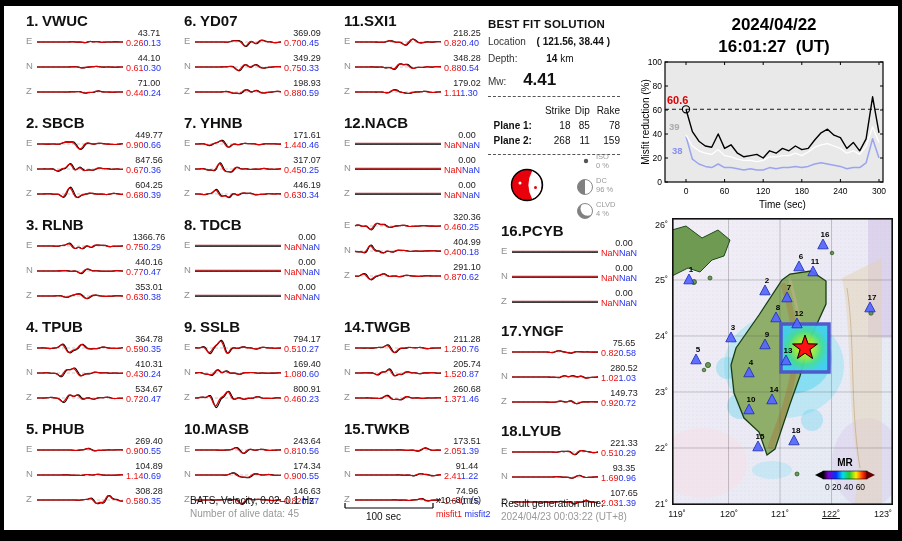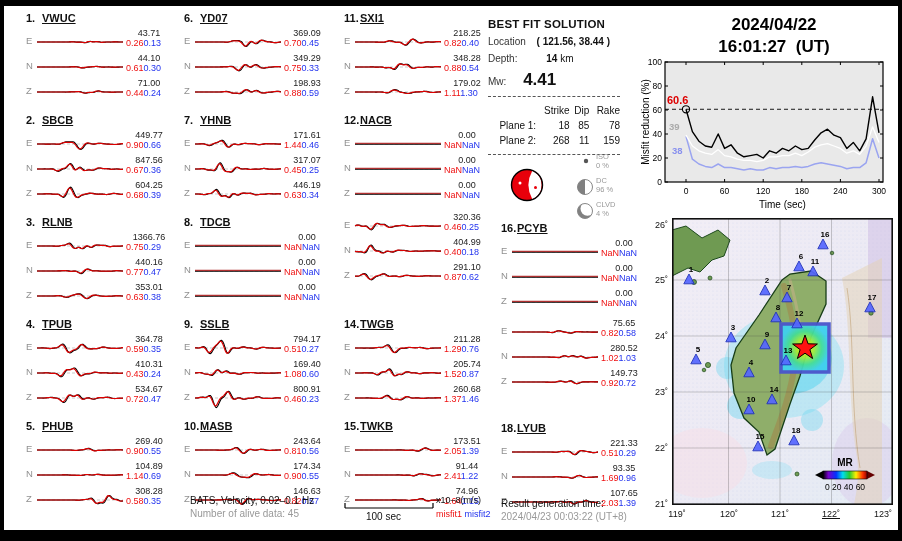--- a/index.html
+++ b/index.html
@@ -3,39 +3,39 @@
 <meta charset="utf-8">
 <style>
   html,body{margin:0;padding:0;background:#000;}
   body{width:902px;height:541px;position:relative;font-family:"Liberation Sans",sans-serif;overflow:hidden;}
   #page{position:absolute;left:4px;top:6px;width:894px;height:524px;background:#fff;}
   .col{position:absolute;top:2px;width:156px;}
   #col1{left:14px}#col2{left:172px}#col3{left:332px}
   #col4{left:489px;top:212px}
   .station-block{position:relative;height:102px;}
   #col4 .station-block{height:100px;}
-  .st-header{padding:4px 0 0 8px;font-size:11px;font-weight:bold;color:#111;height:16px;text-decoration:underline;}
+  .st-header{padding:4px 0 0 8px;font-size:15px;font-weight:bold;color:#111;height:16px;}
   .st-header .st-num{display:inline-block;min-width:16px;}
   .ch-row{position:relative;height:25px;}
   .ch-label{position:absolute;left:8px;top:7px;font-size:9.5px;color:#909090;}
   .trace{position:absolute;left:18px;top:1px;}
   .nums{position:absolute;left:108px;top:0px;width:46px;font-size:9px;line-height:10px;}
   .amp{color:#222;text-align:center;}
   .m1{color:#ee1111;}
   .m2{color:#2233ee;}
   
   #bestfit{position:absolute;left:484px;top:12px;width:160px;height:198px;font-size:10px;color:#111;}
   #bf-title{font-size:11.5px;font-weight:bold;letter-spacing:.2px;}
   .bf-row{margin-top:6px;}
   .bf-label{color:#333;}
   .bf-strong{font-weight:bold;}
   #bf-mw-val{font-size:17px;font-weight:bold;margin-left:14px;margin-top:45px;}
   .bf-table{width:132px;border-collapse:collapse;margin-top:6px;font-size:10px;}
   .bf-table td,.bf-table th{padding:2px 0;text-align:right;font-weight:normal;}
-  .bf-table td:first-child{text-align:right;}
+  .bf-table td:first-child{text-align:center;font-weight:bold;}
   .bf-hr{width:132px;border-top:1px dashed #555;margin-top:6px;}
   .mech-lgd{position:absolute;left:86px;width:74px;height:20px;color:#999;font-size:7.5px;line-height:9px;}
   .mech-lgd .ic{position:absolute;left:0;top:1px;}
   .mech-lgd .tx{position:absolute;left:22px;top:0;}
   
   #datetime{position:absolute;left:650px;top:8px;width:240px;text-align:center;font-weight:bold;font-size:17px;color:#000;white-space:pre;line-height:22px;}
   
   #misfit-chart{position:absolute;left:637px;top:50px;}
   #map{position:absolute;left:668px;top:212px;width:221px;height:287px;}
   .lat-lab{position:absolute;left:640px;width:24px;text-align:right;font-size:9px;color:#111;}
@@ -680,20 +680,21 @@
             <line x1="1" y1="13" x2="87" y2="13" stroke="#000" stroke-width="1.6"></line>
             <line x1="1" y1="12.4" x2="87" y2="12.4" stroke="#b03030" stroke-width="1.3"></line>
           </svg>
           <div class="nums">
             <div class="amp">0.00</div>
             <div><span class="m1">NaN</span><span class="m2">NaN</span></div>
           </div>
         </div>
       </div>
       <div class="station-block">
+        <div class="st-header"><span class="st-num">17.</span><span>YNGF</span></div>
         <div class="ch-row">
           <span class="ch-label">E</span>
           <svg width="88" height="24" class="trace">
             <line x1="1" y1="13" x2="87" y2="13" stroke="#bbb" stroke-width="0.8" stroke-dasharray="3,2"></line>
             <polyline points="1.0,13.0 2.0,13.0 3.0,13.0 4.1,13.0 5.1,13.0 6.1,13.0 7.1,13.0 8.2,13.0 9.2,13.0 10.2,13.0 11.2,13.0 12.3,13.0 13.3,13.0 14.3,13.0 15.3,13.0 16.4,13.0 17.4,13.0 18.4,13.0 19.4,13.0 20.5,13.0 21.5,13.0 22.5,13.0 23.5,13.0 24.5,13.0 25.6,13.0 26.6,13.0 27.6,13.0 28.6,13.0 29.7,13.0 30.7,13.0 31.7,13.0 32.7,13.0 33.8,13.0 34.8,13.0 35.8,13.0 36.8,13.1 37.9,13.2 38.9,13.4 39.9,13.5 40.9,13.6 42.0,13.6 43.0,13.3 44.0,12.9 45.0,12.5 46.0,12.1 47.1,11.8 48.1,11.7 49.1,11.8 50.1,12.0 51.2,12.4 52.2,12.6 53.2,12.9 54.2,13.1 55.3,13.3 56.3,13.5 57.3,13.7 58.3,13.9 59.4,14.1 60.4,14.1 61.4,13.9 62.4,13.6 63.5,13.3 64.5,12.9 65.5,12.7 66.5,12.6 67.5,12.6 68.6,12.7 69.6,12.8 70.6,12.9 71.6,12.9 72.7,13.0 73.7,13.0 74.7,13.0 75.7,12.9 76.8,12.9 77.8,13.0 78.8,13.0 79.8,13.0 80.9,13.1 81.9,13.1 82.9,13.1 83.9,13.1 85.0,13.1 86.0,13.1 87.0,13.0" fill="none" stroke="#000" stroke-width="1.1"></polyline>
             <polyline points="1.0,13.0 2.0,13.0 3.0,13.0 4.1,13.0 5.1,13.0 6.1,13.0 7.1,13.0 8.2,13.0 9.2,13.0 10.2,13.0 11.2,13.0 12.3,13.0 13.3,13.0 14.3,13.0 15.3,13.0 16.4,13.0 17.4,13.0 18.4,13.0 19.4,13.0 20.5,13.0 21.5,13.0 22.5,13.0 23.5,13.0 24.5,13.0 25.6,13.0 26.6,13.0 27.6,13.0 28.6,13.0 29.7,13.0 30.7,13.0 31.7,13.0 32.7,13.0 33.8,13.0 34.8,13.0 35.8,13.1 36.8,13.1 37.9,13.3 38.9,13.4 39.9,13.5 40.9,13.4 42.0,13.3 43.0,13.0 44.0,12.6 45.0,12.3 46.0,12.0 47.1,11.9 48.1,12.0 49.1,12.2 50.1,12.4 51.2,12.7 52.2,12.9 53.2,13.1 54.2,13.2 55.3,13.4 56.3,13.6 57.3,13.9 58.3,14.0 59.4,14.0 60.4,13.9 61.4,13.6 62.4,13.3 63.5,12.9 64.5,12.7 65.5,12.6 66.5,12.5 67.5,12.6 68.6,12.8 69.6,12.9 70.6,12.9 71.6,13.0 72.7,13.0 73.7,13.0 74.7,13.0 75.7,13.0 76.8,13.0 77.8,13.0 78.8,13.0 79.8,13.1 80.9,13.1 81.9,13.1 82.9,13.1 83.9,13.1 85.0,13.0 86.0,13.0 87.0,13.0" fill="none" stroke="#dd0000" stroke-width="1.2"></polyline>
           </svg>
           <div class="nums">
             <div class="amp">75.65</div>
             <div><span class="m1">0.82</span><span class="m2">0.58</span></div>

